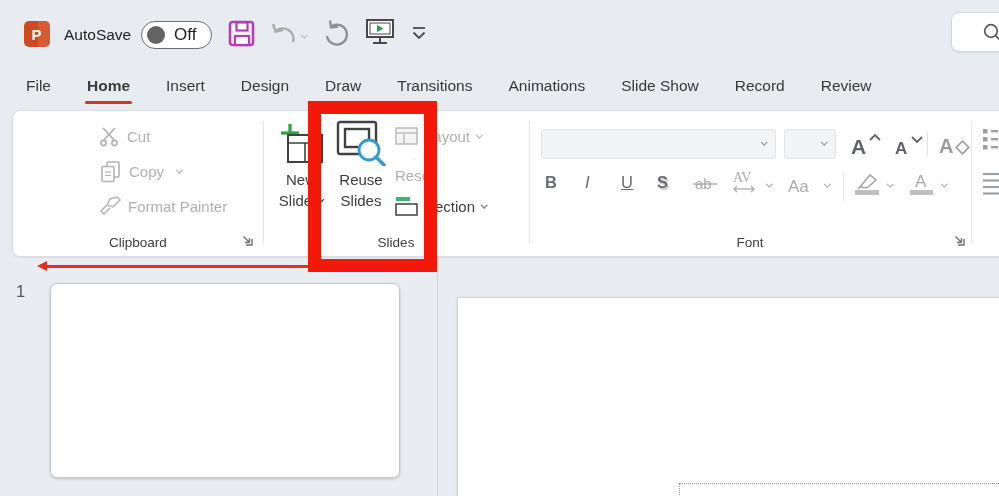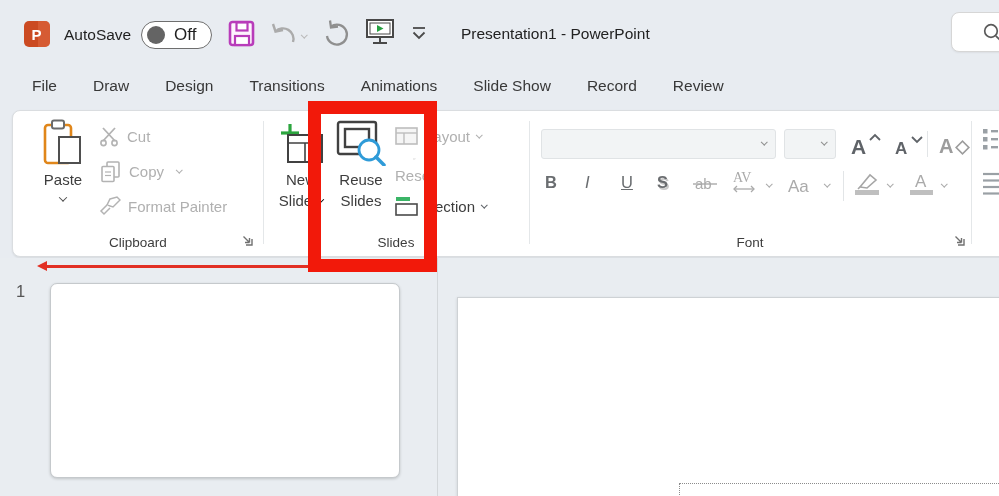--- a/index.html
+++ b/index.html
@@ -19,21 +19,21 @@
   .undo-btn { left:268px; top:20px; }
   .undo-chev { left:301px; top:32px; color:#b9b9b9; }
   .redo-btn { left:321px; top:19px; }
   .show-btn { left:365px; top:18px; }
   .qat-customize { left:410px; top:26px; }
   .win-title { left:461px; top:25px; font-size:15.5px; color:#222; white-space:nowrap; }
   .searchbox { left:951px; top:12px; width:80px; height:40px; background:#fff; border:1px solid #d6d6d6; border-radius:8px; box-shadow:0 1px 2px rgba(0,0,0,.06); cursor:text; }
   .searchbox svg { position:absolute; left:31px; top:10px; }
 
   
-  .tabrow { position:absolute; left:0; top:62px; width:100%; height:48px; display:flex; padding-left:14px; }
+  .tabrow { position:absolute; left:0; top:62px; width:100%; height:48px; display:flex; padding-left:8px; }
   .tab { position:relative; padding:0 18px; display:flex; align-items:center; font-size:15.5px; color:#383838; cursor:pointer; white-space:nowrap; }
   .tab.active { font-weight:bold; color:#3c3c3c; }
   .tab.active::after { content:""; position:absolute; left:16px; right:16px; bottom:6px; height:3px; border-radius:2px; background:#c43e1c; }
 
   
   .ribbon { position:absolute; left:12px; top:110px; width:1010px; height:147px; background:#fff; border:1px solid #dadde0; border-radius:8px; box-shadow:0 1px 2px rgba(0,0,0,.08); }
   .group { position:absolute; top:0; height:100%; }
   .g-clipboard { left:0; width:250px; }
   .g-slides { left:250px; width:266px; }
   .g-font { left:516px; width:442px; }
@@ -123,54 +123,44 @@
           <line x1="15" y1="19" x2="15" y2="24" stroke="#484848" stroke-width="2"></line>
           <line x1="8" y1="25" x2="22" y2="25" stroke="#484848" stroke-width="2"></line>
         </svg>
     </button>
     <button class="qat-btn qat-customize">
       <svg width="18" height="15" viewBox="0 0 18 15">
           <line x1="3" y1="2" x2="15" y2="2" stroke="#4a4a4a" stroke-width="1.8"></line>
           <polyline points="3.5,6.5 9,12 14.5,6.5" fill="none" stroke="#4a4a4a" stroke-width="1.8"></polyline>
         </svg>
     </button>
-    <div class="win-title">Presentation1 - PowerPoint</div>
     <div class="searchbox">
       <svg width="20" height="20" viewBox="0 0 20 20">
           <circle cx="8" cy="8" r="6.3" fill="none" stroke="#5a5a5a" stroke-width="1.7"></circle>
           <line x1="12.8" y1="12.8" x2="18" y2="18" stroke="#5a5a5a" stroke-width="1.7"></line>
         </svg>
     </div>
   </div>
 
   <div class="tabrow">
     <div class="tab">File</div>
+    <div class="tab active">Home</div>
+    <div class="tab">Insert</div>
+    <div class="tab">Design</div>
     <div class="tab">Draw</div>
-    <div class="tab">Design</div>
     <div class="tab">Transitions</div>
     <div class="tab">Animations</div>
     <div class="tab">Slide Show</div>
     <div class="tab">Record</div>
     <div class="tab">Review</div>
   </div>
 
   <div class="ribbon">
 
     <section class="group g-clipboard">
-      <div class="big-btn" style="left:18px; width:64px;">
-        <div class="bicon">
-            <svg width="40" height="48" viewBox="0 0 40 48">
-              <rect x="2" y="6" width="26" height="38" rx="3" fill="#fff" stroke="#e0861a" stroke-width="2.6"></rect>
-              <rect x="9" y="1.5" width="12" height="8" rx="2" fill="#fff" stroke="#6b6b6b" stroke-width="2"></rect>
-              <rect x="16" y="18" width="21" height="26" fill="#fff" stroke="#4f4f4f" stroke-width="2"></rect>
-            </svg>
-          </div>
-        <span class="bl">Paste</span>
-        <span class="chev bchev"></span>
-      </div>
       <div class="sbtn disabled" style="left:86px; top:12px;">
         <svg width="21" height="21" viewBox="0 0 21 21">
             <line x1="4" y1="2" x2="16" y2="15" stroke="#b3b3b3" stroke-width="1.8"></line>
             <line x1="16" y1="2" x2="4" y2="15" stroke="#b3b3b3" stroke-width="1.8"></line>
             <circle cx="4.5" cy="17" r="2.6" fill="none" stroke="#b3b3b3" stroke-width="1.6"></circle>
             <circle cx="15.5" cy="17" r="2.6" fill="none" stroke="#b3b3b3" stroke-width="1.6"></circle>
           </svg>
         <span>Cut</span>
       </div>
       <div class="sbtn disabled" style="left:86px; top:47px;">

